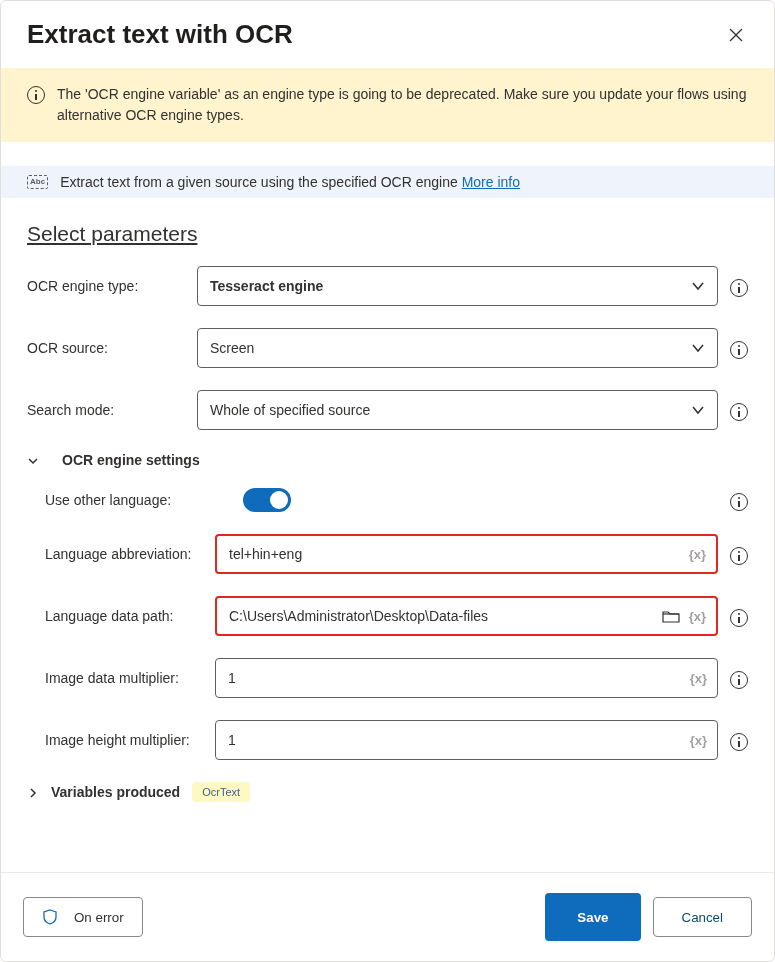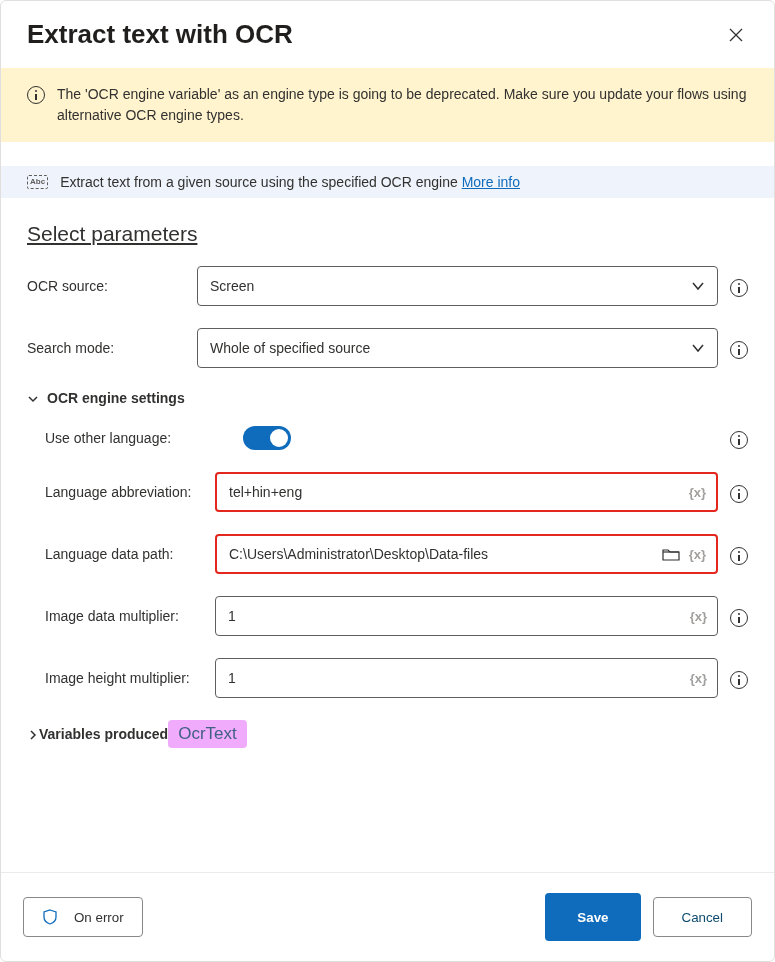--- a/index.html
+++ b/index.html
@@ -131,21 +131,21 @@
     width:14px;height:14px;
   }
   .chevron-down svg { width:14px; height:14px; stroke:#323130; stroke-width:1.5; fill:none;}
   .field-info {
     width:18px;height:18px;margin-left:12px; flex-shrink:0;
   }
 
   .group-header {
     display:flex;
     align-items:center;
-    gap:8px;
+    gap:23px;
     margin: 8px 0 20px 0;
     cursor:pointer;
     text-align:right;
   }
   .group-header .chev { width:12px; height:12px; }
   .group-header .chev svg { width:12px;height:12px; stroke:#323130; stroke-width:1.5; fill:none;}
   .group-header .gh-label { font-weight:600; }
 
   .sub-rows .form-row .label { padding-left:18px; width:188px; }
 
@@ -190,33 +190,33 @@
     color:#a19f9d;
     font-size:13px;
     font-weight:600;
   }
   .text-input .folder-icon {
     position:absolute; right:36px; top:50%; transform:translateY(-50%);
     width:18px;height:14px; cursor:pointer;
   }
 
   .var-produced {
-    display:flex; align-items:center; 
+    display:flex; align-items:center; gap:12px;
     margin-top:22px;
     cursor:pointer;
   }
   .var-produced .chev { width:12px; height:12px; }
   .var-produced .chev svg { width:12px;height:12px; stroke:#323130; stroke-width:1.5; fill:none;}
   .var-produced .vp-label { font-weight:600; }
   .var-chip {
-    background:#f0abfc;
+    background:#fef9c3;
     color:#406184;
     border-radius:4px;
     padding:4px 10px;
-    font-size:17px;
+    font-size:11px;
   }
 
   .footer {
     border-top:1px solid #edebe9;
     padding: 20px 22px;
     display:flex;
     align-items:center;
     gap:12px;
   }
   .on-error-btn {
@@ -277,20 +277,32 @@
   <div class="desc-banner">
     <span class="abc-icon">Abc</span>
     <span class="desc-text">
       <span>Extract text from a given source using the specified OCR engine </span><a class="more-info">More info</a>
     </span>
   </div>
 
   <div class="body">
     <div class="section-title">Select parameters</div>
 
+    <div class="form-row">
+      <div class="label">OCR engine type:</div>
+      <div class="select bold">
+        <span class="sel-text">Tesseract engine</span>
+        <span class="chevron-down"><svg viewBox="0 0 14 14">
+              <polyline points="2,4 7,10 12,4"></polyline>
+            </svg></span>
+      </div>
+      <div class="field-info">
+          <div class="info-circle"></div>
+        </div>
+    </div>
 
     <div class="form-row">
       <div class="label">OCR source:</div>
       <div class="select">
         <span class="sel-text">Screen</span>
         <span class="chevron-down"><svg viewBox="0 0 14 14">
               <polyline points="2,4 7,10 12,4"></polyline>
             </svg></span>
       </div>
       <div class="field-info">

